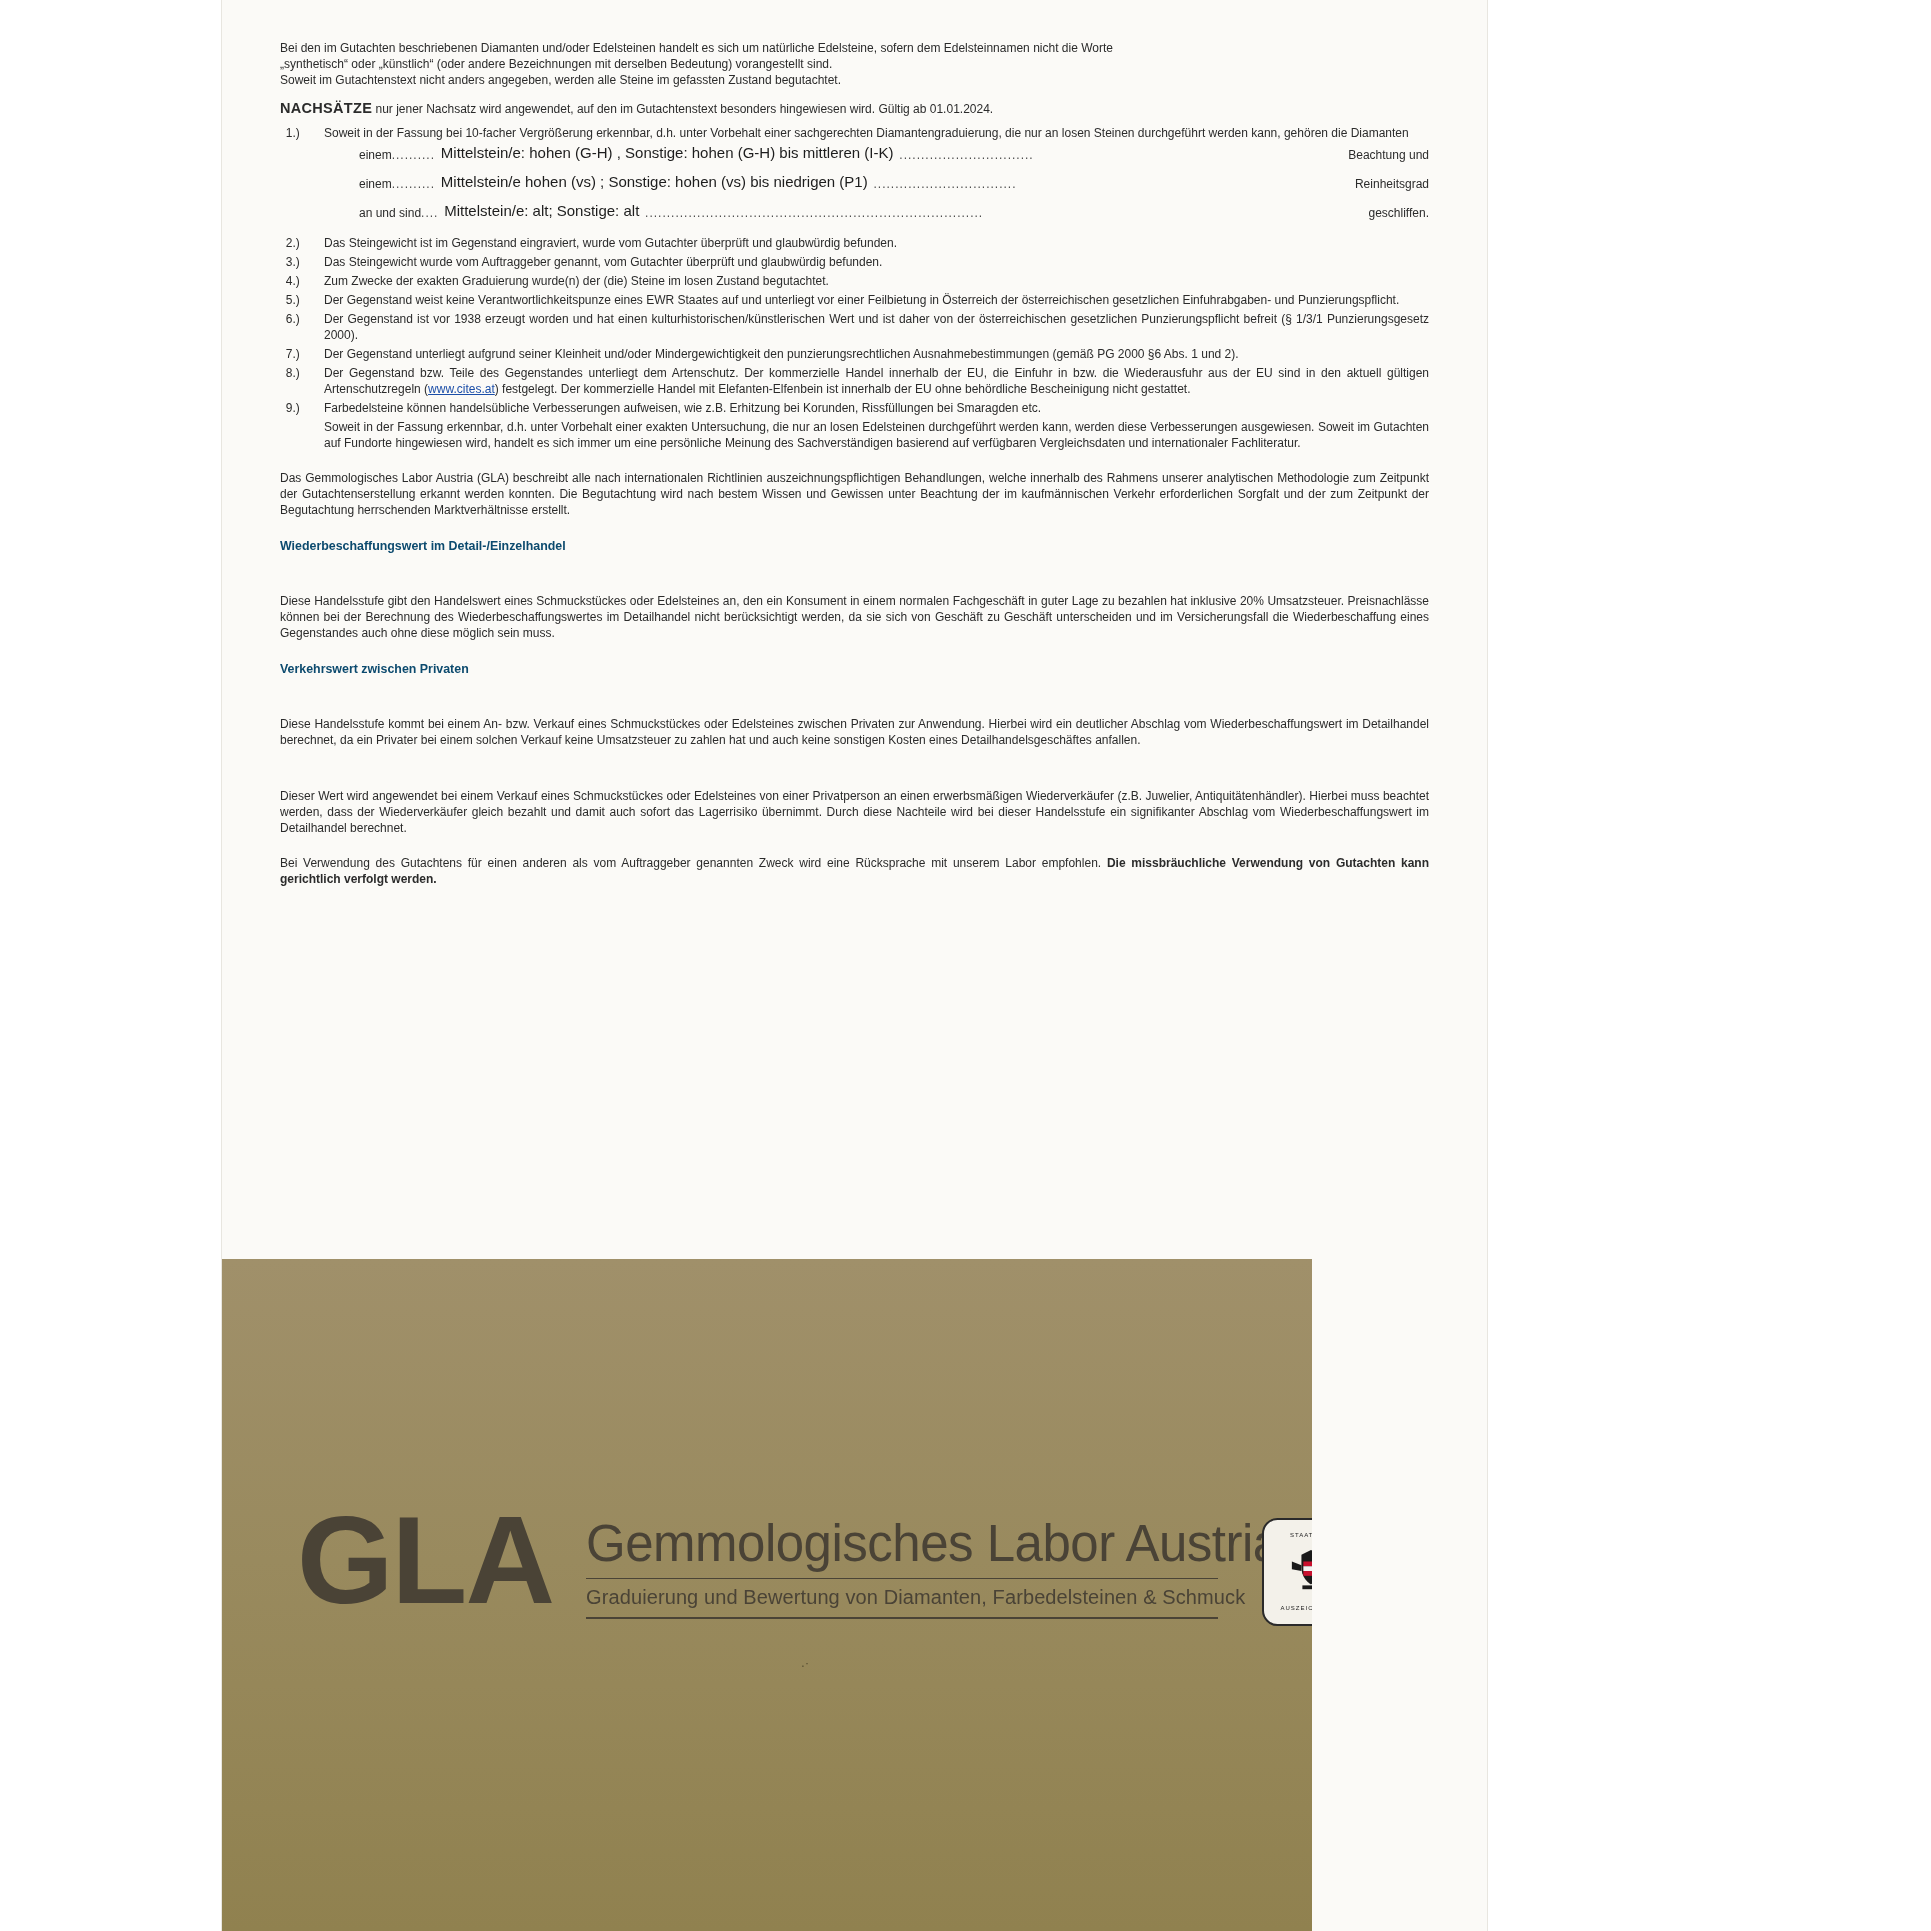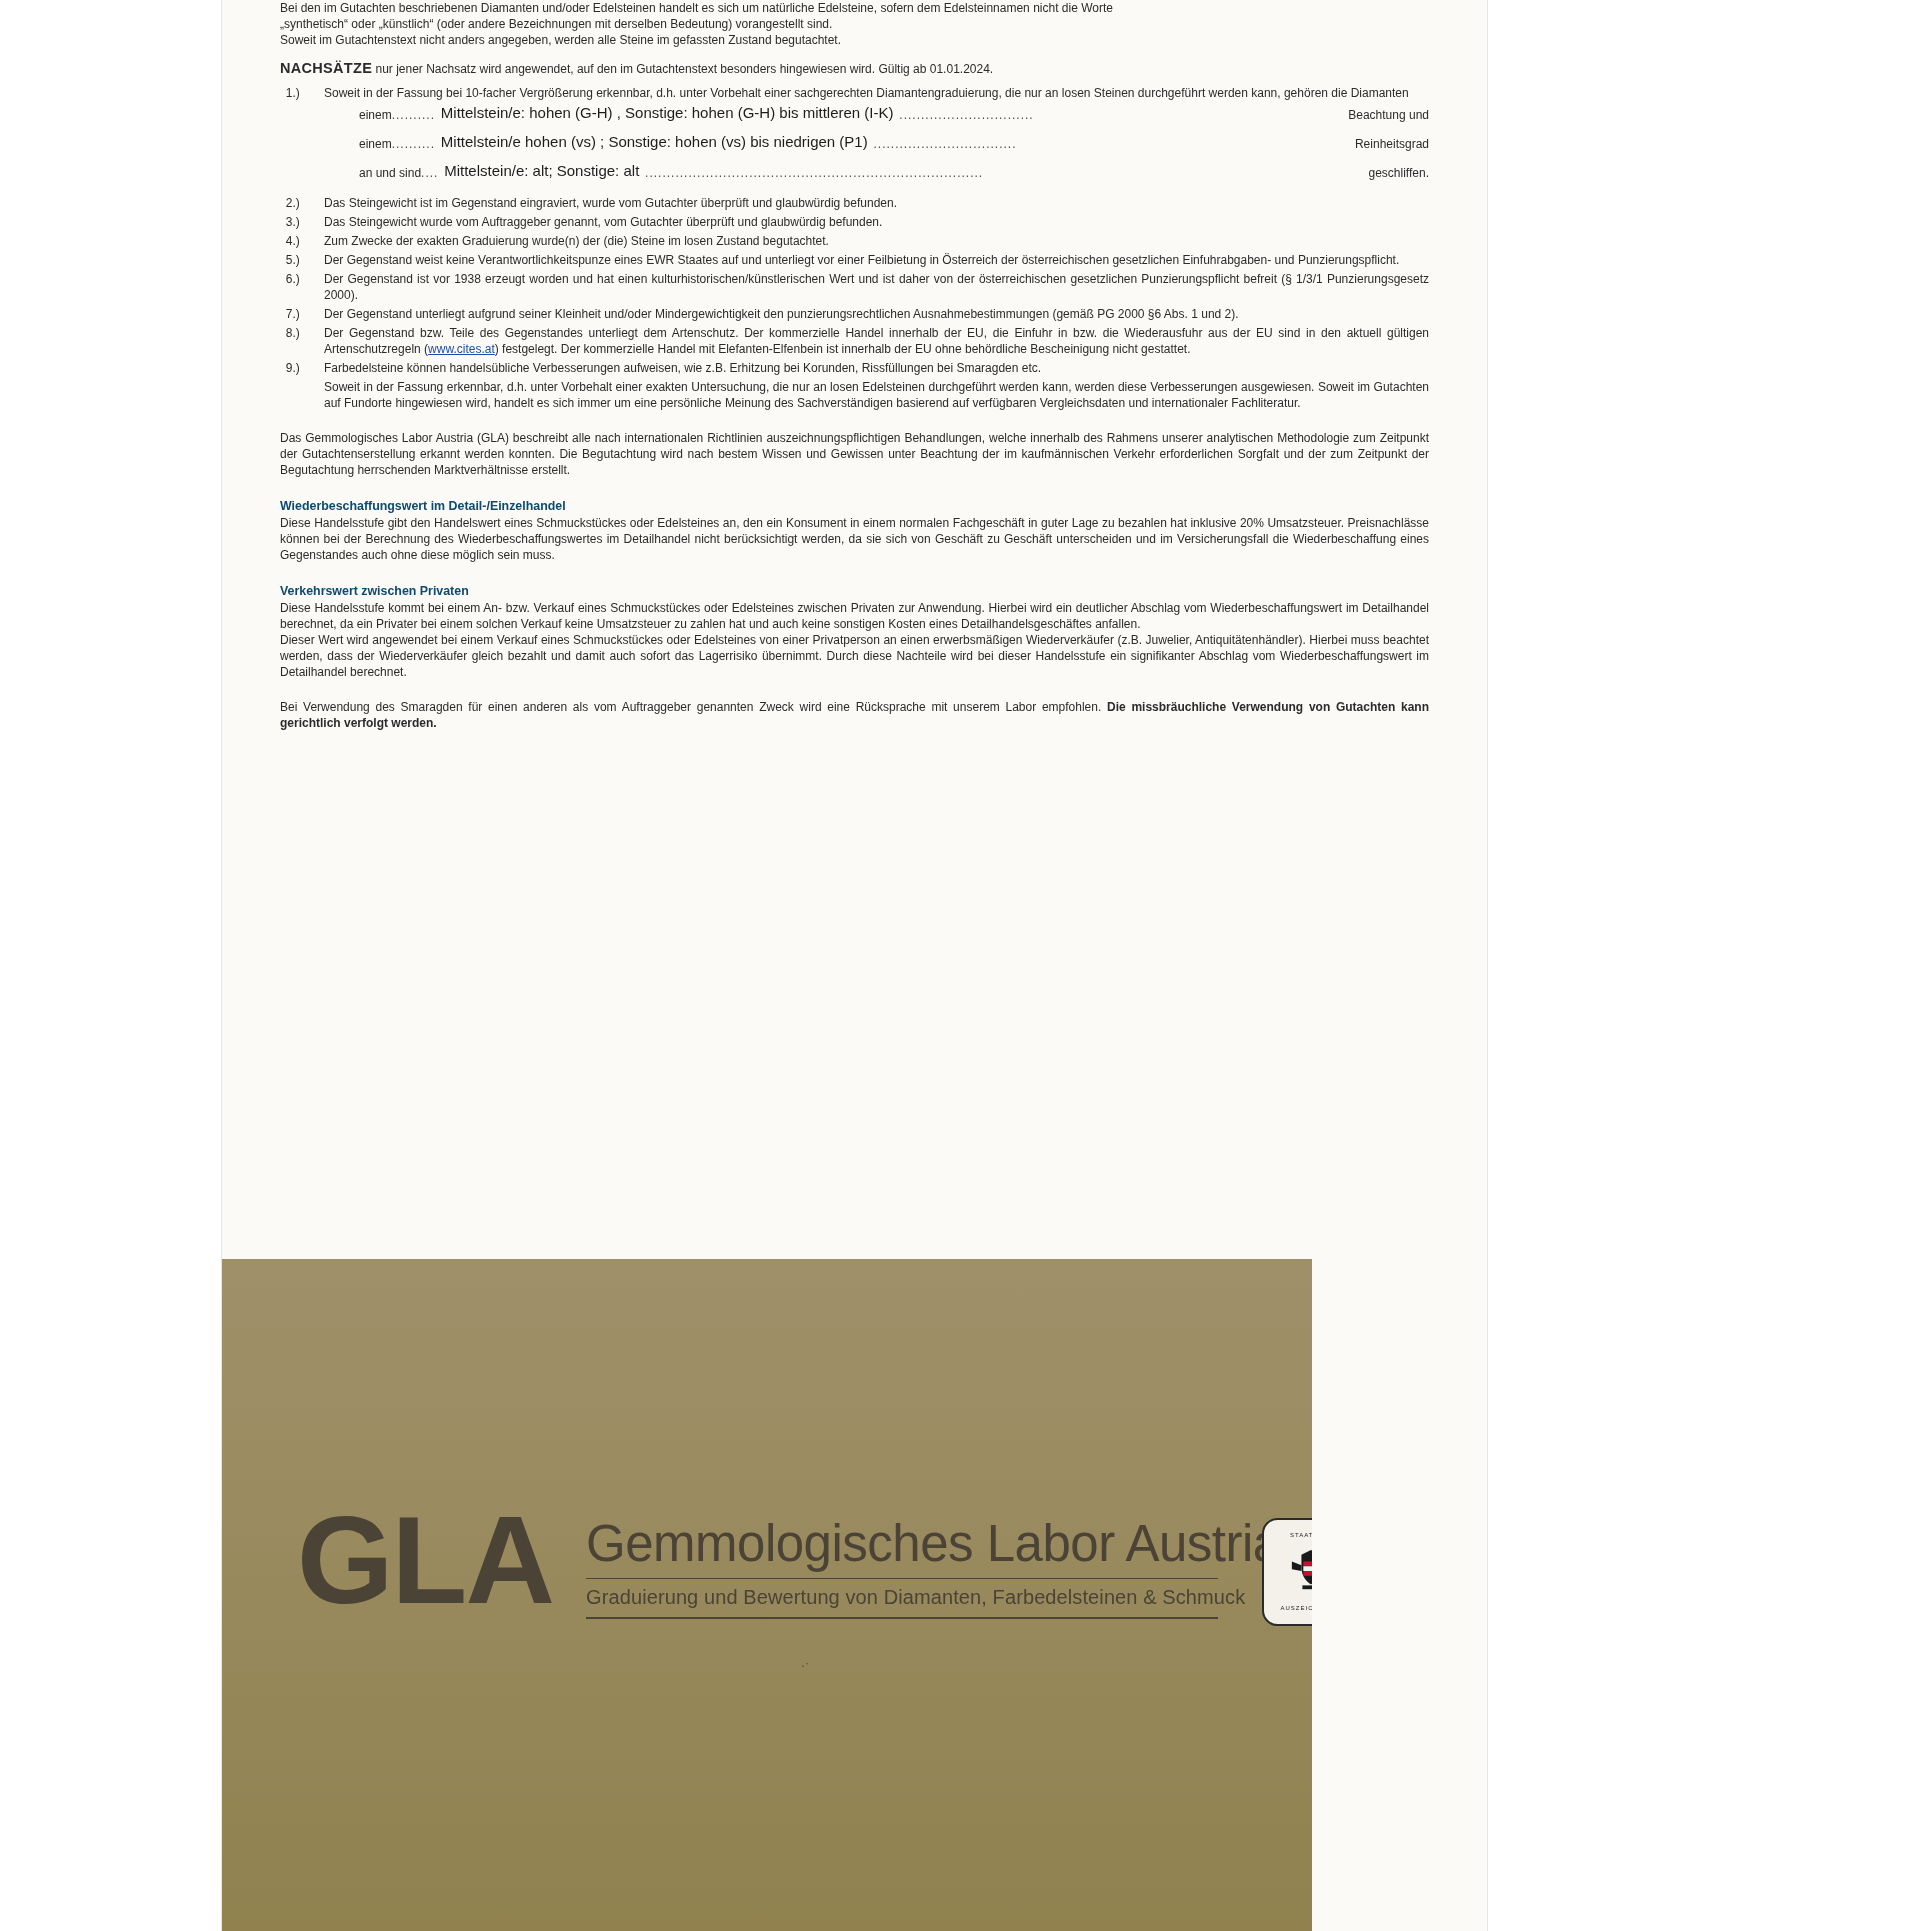--- a/index.html
+++ b/index.html
@@ -28,20 +28,21 @@
     letter-spacing:2.5px;
     color:#6d6a5d;
     margin-top:37px;
     margin-bottom:21px;
   }
   .body-txt{
     font-size:12px;
     line-height:16px;
     color:#2b2b2b;
     text-align:justify;
+    margin-top:40px;
   }
   .intro{margin-bottom:11.6px;}
   .intro .l{display:block;}
   .nachsaetze{
     font-size:12px;
     line-height:16.4px;
     color:#2b2b2b;
     margin-bottom:7.7px;
   }
   .nachsaetze .hd{
@@ -301,21 +302,21 @@
 
     <div class="sec-h">Wiederbeschaffungswert im Detail-/Einzelhandel</div>
     <div class="body-txt">Diese Handelsstufe gibt den Handelswert eines Schmuckstückes oder Edelsteines an, den ein Konsument in einem normalen Fachgeschäft in guter Lage zu bezahlen hat inklusive 20% Umsatzsteuer. Preisnachlässe können bei der Berechnung des Wiederbeschaffungswertes im Detailhandel nicht berücksichtigt werden, da sie sich von Geschäft zu Geschäft unterscheiden und im Versicherungsfall die Wiederbeschaffung eines Gegenstandes auch ohne diese möglich sein muss.</div>
 
     <div class="sec-h">Verkehrswert zwischen Privaten</div>
     <div class="body-txt">Diese Handelsstufe kommt bei einem An- bzw. Verkauf eines Schmuckstückes oder Edelsteines zwischen Privaten zur Anwendung. Hierbei wird ein deutlicher Abschlag vom Wiederbeschaffungswert im Detailhandel berechnet, da ein Privater bei einem solchen Verkauf keine Umsatzsteuer zu zahlen hat und auch keine sonstigen Kosten eines Detailhandelsgeschäftes anfallen.</div>
 
     <div class="body-txt">Dieser Wert wird angewendet bei einem Verkauf eines Schmuckstückes oder Edelsteines von einer Privatperson an einen erwerbsmäßigen Wiederverkäufer (z.B. Juwelier, Antiquitätenhändler). Hierbei muss beachtet werden, dass der Wiederverkäufer gleich bezahlt und damit auch sofort das Lagerrisiko übernimmt. Durch diese Nachteile wird bei dieser Handelsstufe ein signifikanter Abschlag vom Wiederbeschaffungswert im Detailhandel berechnet.</div>
 
     <div class="body-txt para-blk">
-      <span>Bei Verwendung des Smaragden für einen anderen als vom Auftraggeber genannten Zweck wird eine Rücksprache mit unserem Labor empfohlen. </span><span class="strongline">Die missbräuchliche Verwendung von Gutachten kann gerichtlich verfolgt werden.</span>
+      <span>Bei Verwendung des Gutachtens für einen anderen als vom Auftraggeber genannten Zweck wird eine Rücksprache mit unserem Labor empfohlen. </span><span class="strongline">Die missbräuchliche Verwendung von Gutachten kann gerichtlich verfolgt werden.</span>
     </div>
 
   </div>
 
   <div class="footer">
     <div class="logo-wrap">
       <div class="gla">GLA</div>
       <div class="logo-right">
         <div class="logo-title">Gemmologisches Labor Austria</div>
         <div class="rule"></div>

